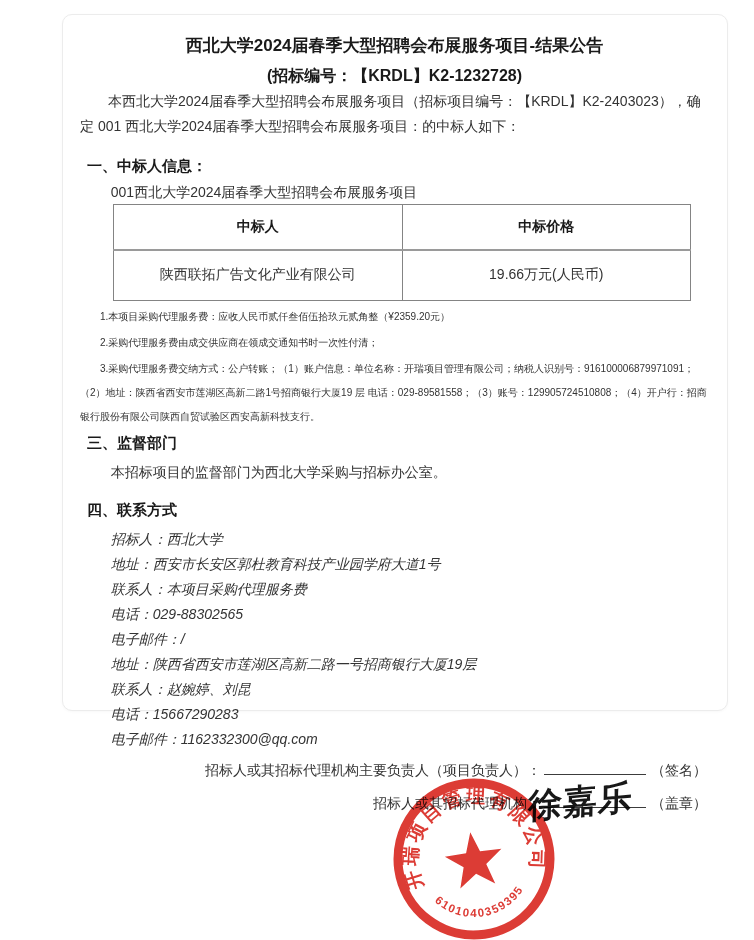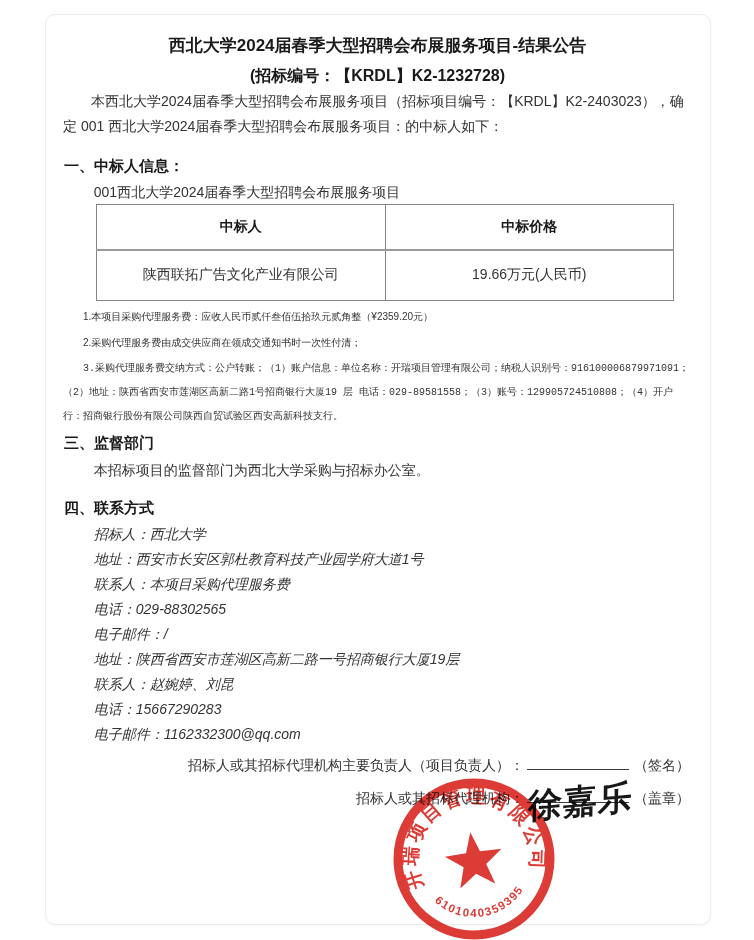--- a/index.html
+++ b/index.html
@@ -6,43 +6,43 @@
   html, body { margin: 0; padding: 0; }
   body {
     width: 754px; height: 940px;
     background: #ffffff;
     font-family: "Liberation Sans", "DejaVu Sans", sans-serif;
     color: #333333;
     position: relative;
     overflow: hidden;
   }
   .card {
-    position: absolute; left: 45px; top: 14px;
-    width: 666px; height: 911px;
+    position: absolute; left: 62px; top: 14px;
+    width: 666px; height: 697px;
     background: #ffffff;
     border: 1px solid #ececec;
     border-radius: 10px;
     padding: 20px 18px 0 17px;
     box-shadow: 0 1px 3px rgba(0,0,0,.03);
   }
   .doc-title {
     font-size: 17px; font-weight: bold; color: #1a1a1a;
     text-align: center; line-height: 22px; margin: 0;
   }
   .doc-subtitle {
     font-size: 16px; font-weight: bold; color: #1a1a1a;
     text-align: center; line-height: 22px; margin: 8px 0 0 0;
   }
   .intro {
     font-size: 14px; line-height: 25px; margin: 2px 0 0 0;
     text-indent: 2em; color: #333;
   }
   .sec-heading {
     font-size: 15px; font-weight: bold; color: #1a1a1a;
-    line-height: 21px; margin: 1px;
+    line-height: 21px; margin: 7px;
   }
   .h1m { margin-top: 16px; }
   .h2m { margin-top: 12px; }
   .h3m { margin-top: 3px; }
   .h4m { margin-top: 14px; }
   .proj-line {
     font-size: 14px; line-height: 18px; margin: 7px 0 0 0;
     padding-left: 2.2em;
   }
   table.win-table {
@@ -52,21 +52,21 @@
   table.win-table th, table.win-table td {
     border: 1px solid #848484; text-align: center;
     font-size: 14px; color: #333; padding: 0;
   }
   table.win-table th {
     height: 45px; font-weight: bold; color: #1a1a1a;
     border-bottom: 2px solid #9a9a9a;
   }
   table.win-table td { height: 51px; font-weight: normal; }
   .item { font-size: 10px; line-height: 26px; text-indent: 2em; margin: 0; }
-  .item-wrap3 { line-height: 24px; margin-top: 1px; font-family: Liberation Mono, monospace; }
+  .item-wrap3 { line-height: 24px; margin-top: 1px; }
   .item1 { margin-top: 3px; }
   .sup-body { font-size: 14px; line-height: 25px; margin: 5px 0 0 0; padding-left: 2.2em; }
   .contacts { margin-top: 4px; font-style: italic; }
   .contact-line { font-size: 14px; line-height: 25px; padding-left: 2.2em; }
   .signoff { margin-top: 2px; text-align: right; font-size: 14px; color: #333; padding-right: 2px; }
   .signoff .srow { line-height: 33px; white-space: nowrap; }
   .blank-line {
     display: inline-block; width: 102px; height: 13px;
     border-bottom: 1.5px solid #3c3c3c;
     margin: 0 5px 0 3px; vertical-align: baseline;

